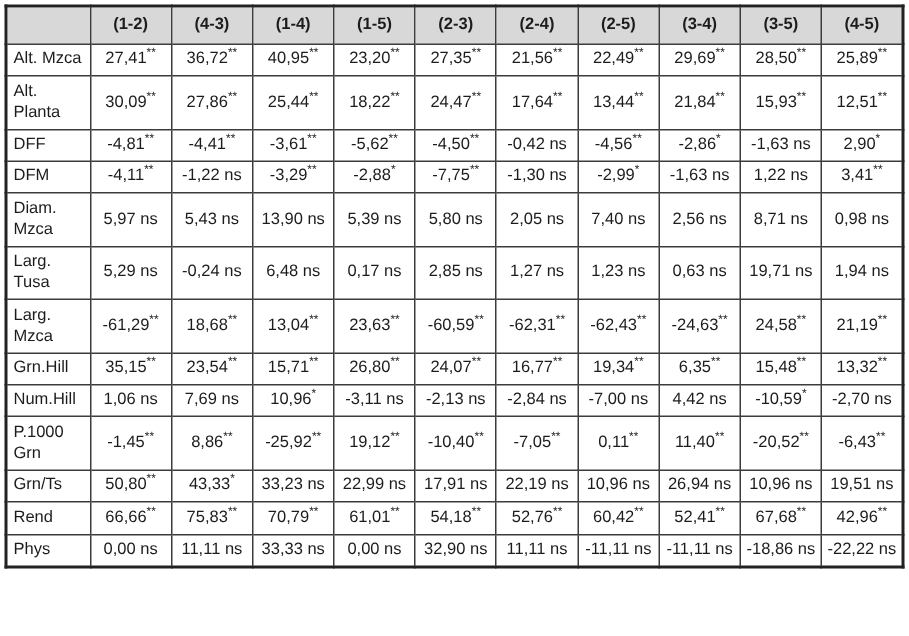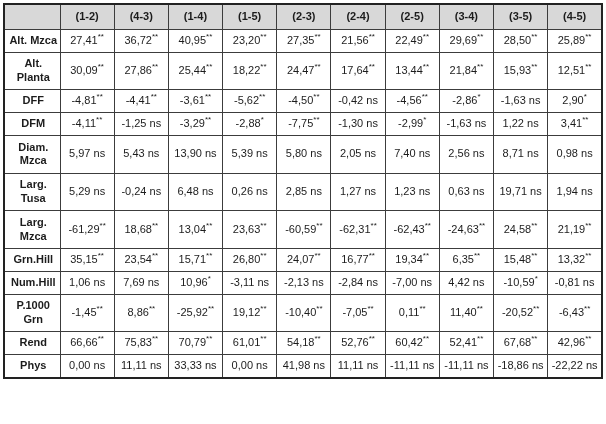--- a/index.html
+++ b/index.html
@@ -31,22 +31,22 @@
     vertical-align: middle;
     line-height: 1.25;
     overflow: hidden;
   }
   table.stats thead th {
     background: var(--headbg, #d8d8d8);
     font-weight: bold;
     height: 18px;
   }
   table.stats tbody th {
-    font-weight: bold;
-    text-align: center;
+    font-weight: normal;
+    text-align: left;
     padding-left: 4px;
     padding-right: 2px;
     background: #ffffff;
   }
   table.stats col.labelcol { width: 56px; }
   table.stats td sup {
     font-size: 8px;
     line-height: 0;
     vertical-align: super;
   }
@@ -109,21 +109,21 @@
         <td>-4,50<sup>**</sup></td>
         <td>-0,42 ns</td>
         <td>-4,56<sup>**</sup></td>
         <td>-2,86<sup>*</sup></td>
         <td>-1,63 ns</td>
         <td>2,90<sup>*</sup></td>
       </tr>
       <tr>
         <th>DFM</th>
         <td>-4,11<sup>**</sup></td>
-        <td>-1,25 ns</td>
+        <td>-1,22 ns</td>
         <td>-3,29<sup>**</sup></td>
         <td>-2,88<sup>*</sup></td>
         <td>-7,75<sup>**</sup></td>
         <td>-1,30 ns</td>
         <td>-2,99<sup>*</sup></td>
         <td>-1,63 ns</td>
         <td>1,22 ns</td>
         <td>3,41<sup>**</sup></td>
       </tr>
       <tr>
@@ -137,21 +137,21 @@
         <td>7,40 ns</td>
         <td>2,56 ns</td>
         <td>8,71 ns</td>
         <td>0,98 ns</td>
       </tr>
       <tr>
         <th>Larg. Tusa</th>
         <td>5,29 ns</td>
         <td>-0,24 ns</td>
         <td>6,48 ns</td>
-        <td>0,26 ns</td>
+        <td>0,17 ns</td>
         <td>2,85 ns</td>
         <td>1,27 ns</td>
         <td>1,23 ns</td>
         <td>0,63 ns</td>
         <td>19,71 ns</td>
         <td>1,94 ns</td>
       </tr>
       <tr>
         <th>Larg. Mzca</th>
         <td>-61,29<sup>**</sup></td>
@@ -182,55 +182,68 @@
         <th>Num.Hill</th>
         <td>1,06 ns</td>
         <td>7,69 ns</td>
         <td>10,96<sup>*</sup></td>
         <td>-3,11 ns</td>
         <td>-2,13 ns</td>
         <td>-2,84 ns</td>
         <td>-7,00 ns</td>
         <td>4,42 ns</td>
         <td>-10,59<sup>*</sup></td>
-        <td>-0,81 ns</td>
+        <td>-2,70 ns</td>
       </tr>
       <tr>
         <th>P.1000 Grn</th>
         <td>-1,45<sup>**</sup></td>
         <td>8,86<sup>**</sup></td>
         <td>-25,92<sup>**</sup></td>
         <td>19,12<sup>**</sup></td>
         <td>-10,40<sup>**</sup></td>
         <td>-7,05<sup>**</sup></td>
         <td>0,11<sup>**</sup></td>
         <td>11,40<sup>**</sup></td>
         <td>-20,52<sup>**</sup></td>
         <td>-6,43<sup>**</sup></td>
       </tr>
       <tr>
+        <th>Grn/Ts</th>
+        <td>50,80<sup>**</sup></td>
+        <td>43,33<sup>*</sup></td>
+        <td>33,23 ns</td>
+        <td>22,99 ns</td>
+        <td>17,91 ns</td>
+        <td>22,19 ns</td>
+        <td>10,96 ns</td>
+        <td>26,94 ns</td>
+        <td>10,96 ns</td>
+        <td>19,51 ns</td>
+      </tr>
+      <tr>
         <th>Rend</th>
         <td>66,66<sup>**</sup></td>
         <td>75,83<sup>**</sup></td>
         <td>70,79<sup>**</sup></td>
         <td>61,01<sup>**</sup></td>
         <td>54,18<sup>**</sup></td>
         <td>52,76<sup>**</sup></td>
         <td>60,42<sup>**</sup></td>
         <td>52,41<sup>**</sup></td>
         <td>67,68<sup>**</sup></td>
         <td>42,96<sup>**</sup></td>
       </tr>
       <tr>
         <th>Phys</th>
         <td>0,00 ns</td>
         <td>11,11 ns</td>
         <td>33,33 ns</td>
         <td>0,00 ns</td>
-        <td>41,98 ns</td>
+        <td>32,90 ns</td>
         <td>11,11 ns</td>
         <td>-11,11 ns</td>
         <td>-11,11 ns</td>
         <td>-18,86 ns</td>
         <td>-22,22 ns</td>
       </tr>
     </tbody>
 </table>
 
 </body></html>

